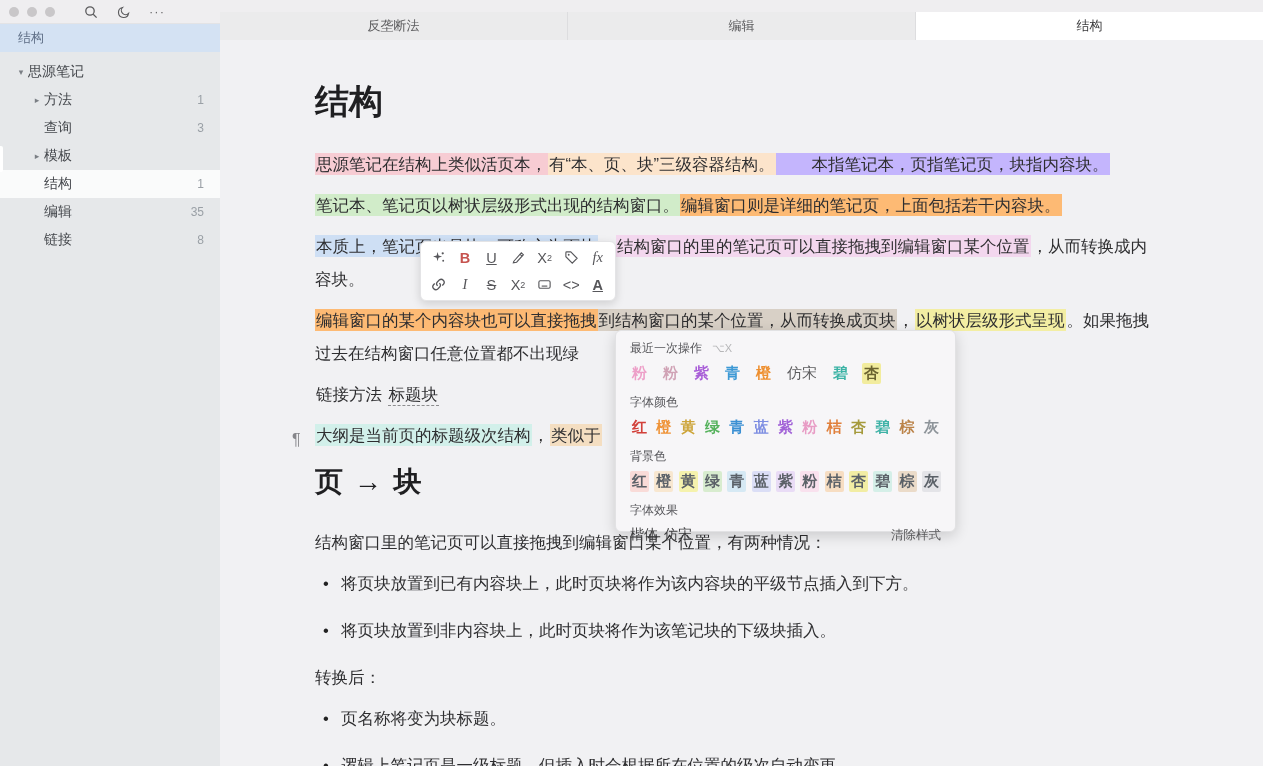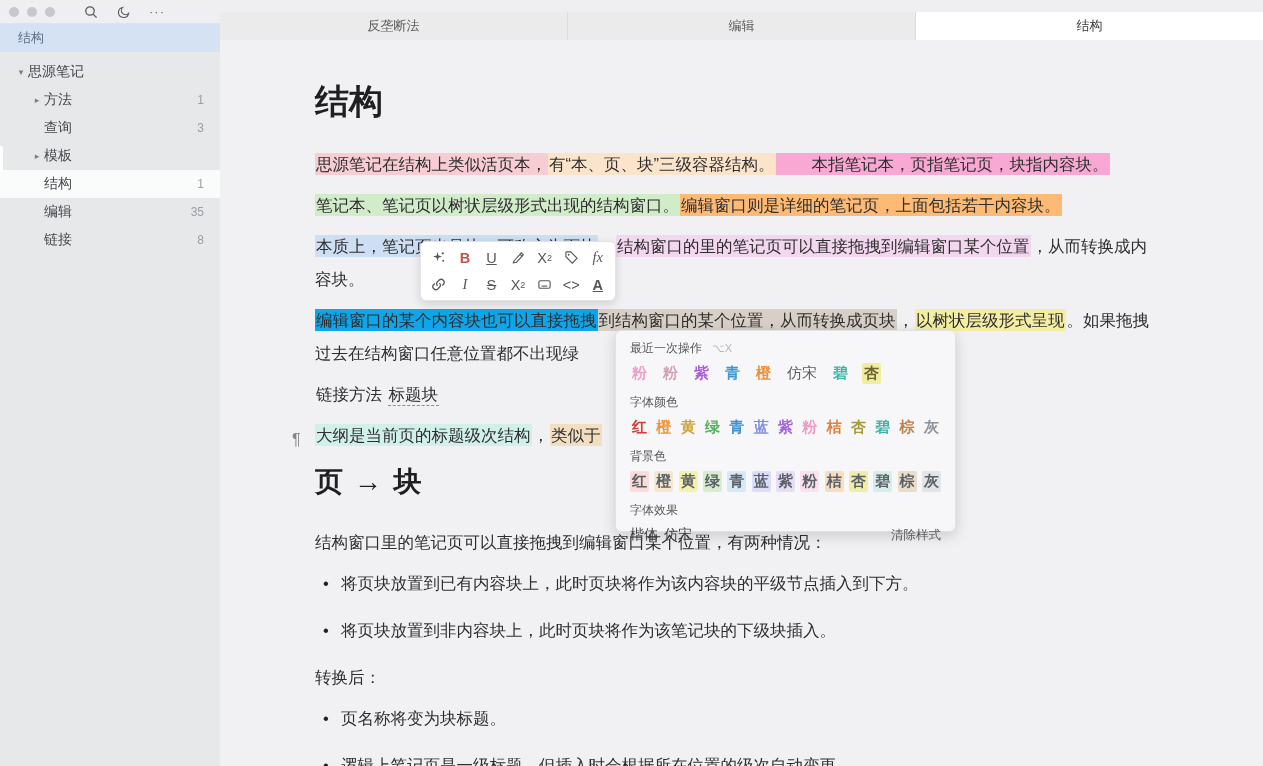--- a/index.html
+++ b/index.html
@@ -152,33 +152,33 @@
     </div>
   <div class="tab active">
       <span>结构</span>
     </div>
 </div>
 
 <div class="doc">
   <h1>结构</h1>
 
   <p class="para">
-    <span style="background-color: rgb(247, 204, 211);">思源笔记在结构上类似活页本，</span><span style="background-color: rgb(252, 228, 203);">有“本、页、块”三级容器结构。</span><span style="background-color: #f9a8d4; padding-left: 36px;">本指笔记本，页指笔记页，块指内容块。</span>
+    <span style="background-color: rgb(247, 204, 211);">思源笔记在结构上类似活页本，</span><span style="background-color: rgb(252, 228, 203);">有“本、页、块”三级容器结构。</span><span style="background-color: #c4b5fd; padding-left: 36px;">本指笔记本，页指笔记页，块指内容块。</span>
   </p>
 
   <p class="para">
     <span style="background-color: rgb(209, 236, 201);">笔记本、笔记页以树状层级形式出现的结构窗口。</span><span style="background-color: #fdba74;">编辑窗口则是详细的笔记页，上面包括若干内容块。</span>
   </p>
 
   <p class="para">
     <span style="background-color: rgb(206, 223, 244);">本质上，笔记页也是块，可称之为页块</span><span>，</span><span style="background-color: rgb(243, 215, 238);">结构窗口的里的笔记页可以直接拖拽到编辑窗口某个位置</span><span>，从而转换成内容块。</span>
   </p>
 
   <p class="para">
-    <span style="background-color: #0ea5e9;">编辑窗口的某个内容块也可以直接拖拽</span><span style="background-color: rgb(216, 208, 198);">到结构窗口的某个位置，从而转换成页块</span><span>，</span><span style="background-color: rgb(243, 238, 163);">以树状层级形式呈现</span><span>。如果拖拽过去在结构窗口任意位置都不出现绿</span>
+    <span style="background-color: #fdba74;">编辑窗口的某个内容块也可以直接拖拽</span><span style="background-color: rgb(216, 208, 198);">到结构窗口的某个位置，从而转换成页块</span><span>，</span><span style="background-color: rgb(243, 238, 163);">以树状层级形式呈现</span><span>。如果拖拽过去在结构窗口任意位置都不出现绿</span>
   </p>
 
   <p class="para">
     <span>链接方法 </span><span class="ref">标题块</span>
   </p>
 
   <p class="para p-rel">
     <span class="pilcrow">¶</span>
     <span style="background-color: rgb(210, 240, 234);">大纲是当前页的标题级次结构</span><span>，</span><span style="background-color: rgb(244, 222, 193);">类似于</span>
   </p>

